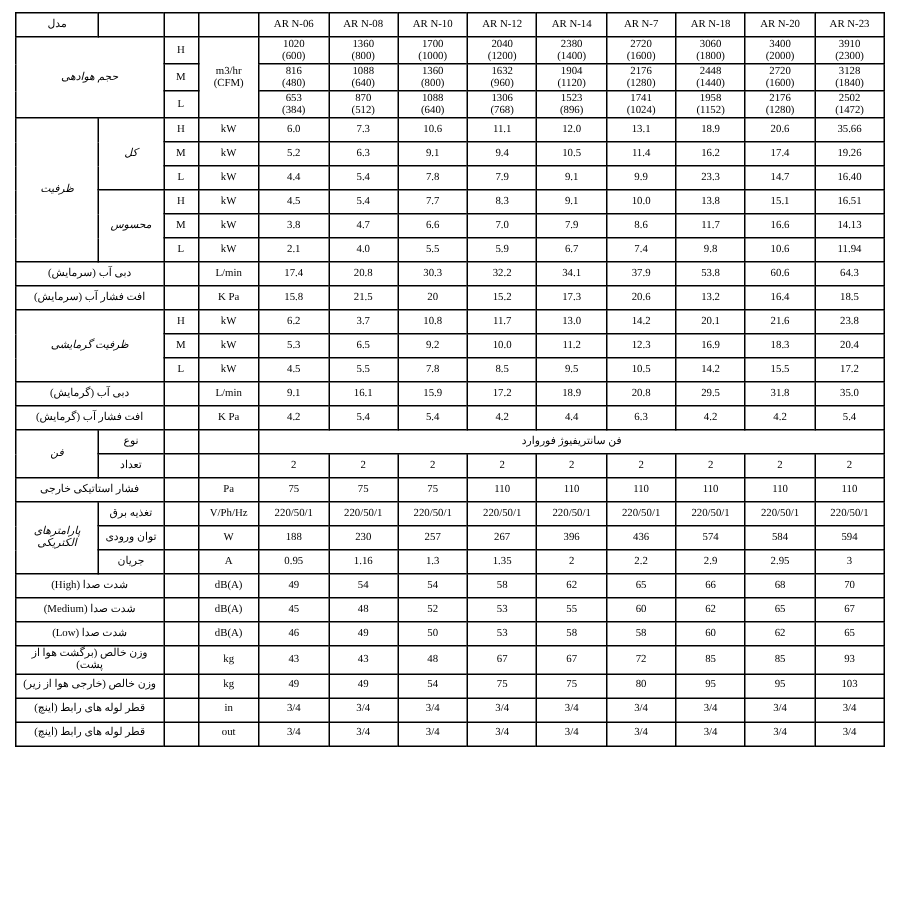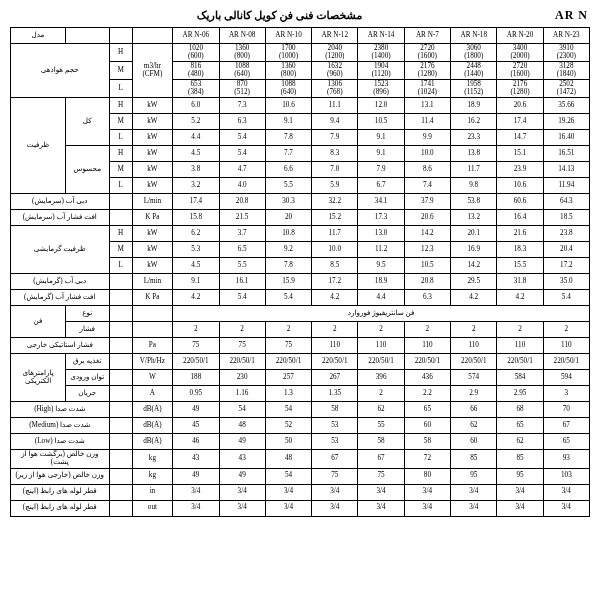--- a/index.html
+++ b/index.html
@@ -58,37 +58,34 @@
     font-weight: normal;
     font-size: 7.8px;
   }
   td.rowlabel {
     font-size: 7.2px;
     text-align: center;
   }
   td.grouplabel {
     font-size: 7.4px;
     text-align: center;
+    font-style: italic;
   }
   td.unit {
     font-size: 7px;
   }
   td.sub {
     font-size: 7px;
   }
 </style>
 </head>
 <body>
 
 <div class="page">
 
-  <div class="title-row">
-    <div class="doc-title">مشخصات فنی فن کویل کانالی باریک</div>
-    <div class="brand">AR N</div>
-  </div>
 
   <table class="spec">
     <colgroup>
       <col style="width:8.0%">
       <col style="width:8.0%">
       <col style="width:8.0%">
       <col style="width:8.0%">
       <col style="width:8.0%">
       <col style="width:8.0%">
       <col style="width:8.0%">
@@ -203,41 +200,41 @@
           <td>8.3</td>
           <td>7.7</td>
           <td>5.4</td>
           <td>4.5</td>
           <td class="unit">kW</td>
           <td class="sub">H</td>
           <td class="grouplabel" rowspan="3">محسوس</td>
         </tr>
         <tr>
           <td>14.13</td>
-          <td>23.9</td>
+          <td>16.6</td>
           <td>11.7</td>
           <td>8.6</td>
           <td>7.9</td>
           <td>7.0</td>
           <td>6.6</td>
           <td>4.7</td>
           <td>3.8</td>
           <td class="unit">kW</td>
           <td class="sub">M</td>
         </tr>
         <tr>
           <td>11.94</td>
           <td>10.6</td>
           <td>9.8</td>
           <td>7.4</td>
           <td>6.7</td>
           <td>5.9</td>
           <td>5.5</td>
           <td>4.0</td>
-          <td>3.2</td>
+          <td>2.1</td>
           <td class="unit">kW</td>
           <td class="sub">L</td>
         </tr>
         <tr>
           <td>64.3</td>
           <td>60.6</td>
           <td>53.8</td>
           <td>37.9</td>
           <td>34.1</td>
           <td>32.2</td>
@@ -342,21 +339,21 @@
           <td>2</td>
           <td>2</td>
           <td>2</td>
           <td>2</td>
           <td>2</td>
           <td>2</td>
           <td>2</td>
           <td>2</td>
           <td class="unit"></td>
           <td class="sub"></td>
-          <td class="rowlabel">فشار</td>
+          <td class="rowlabel">تعداد</td>
         </tr>
         <tr>
           <td>110</td>
           <td>110</td>
           <td>110</td>
           <td>110</td>
           <td>110</td>
           <td>110</td>
           <td>75</td>
           <td>75</td>

